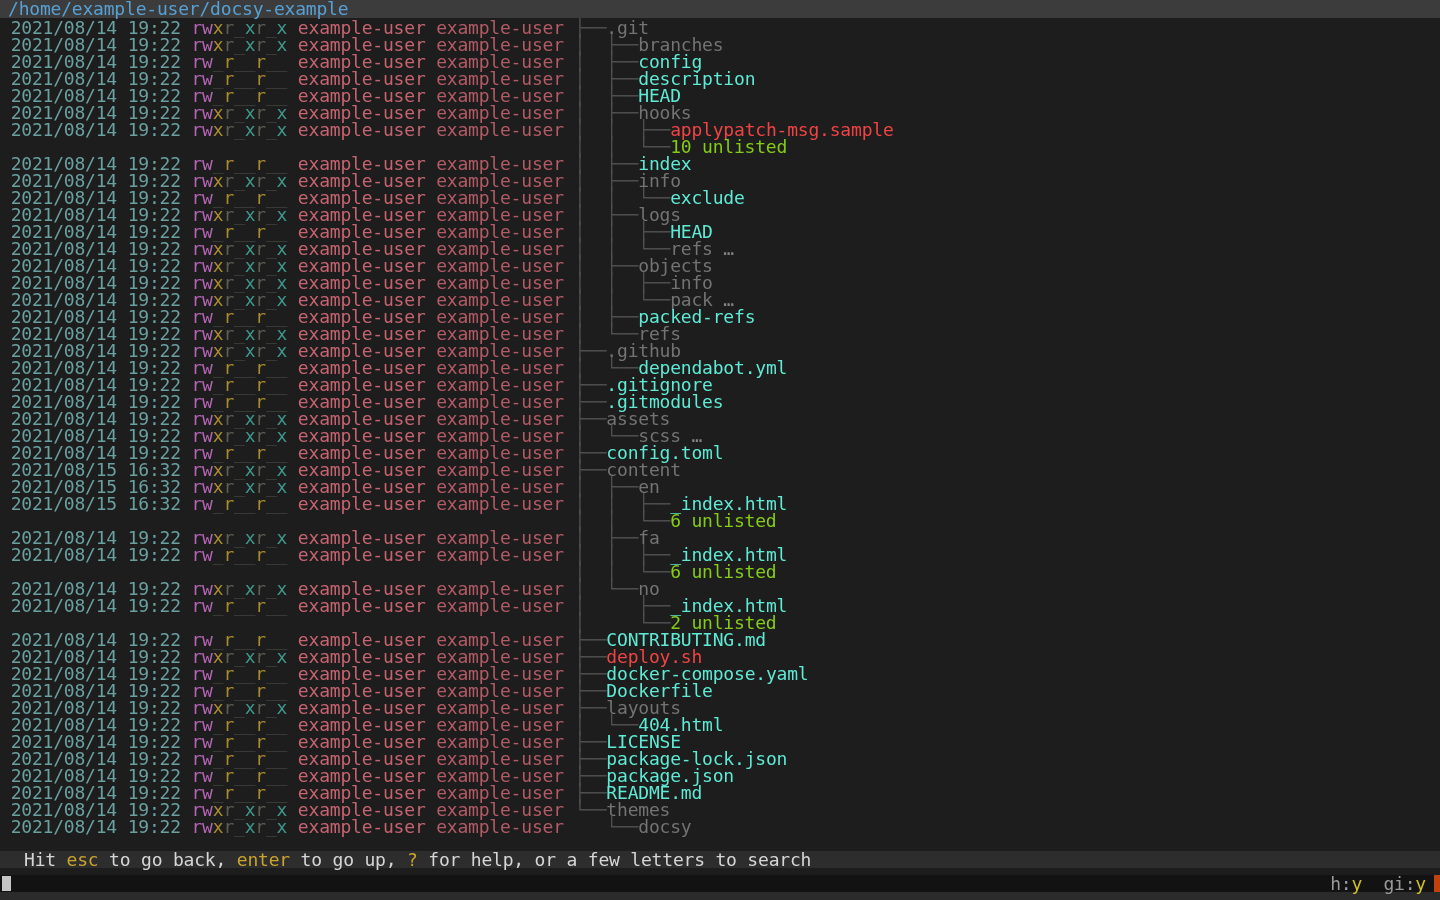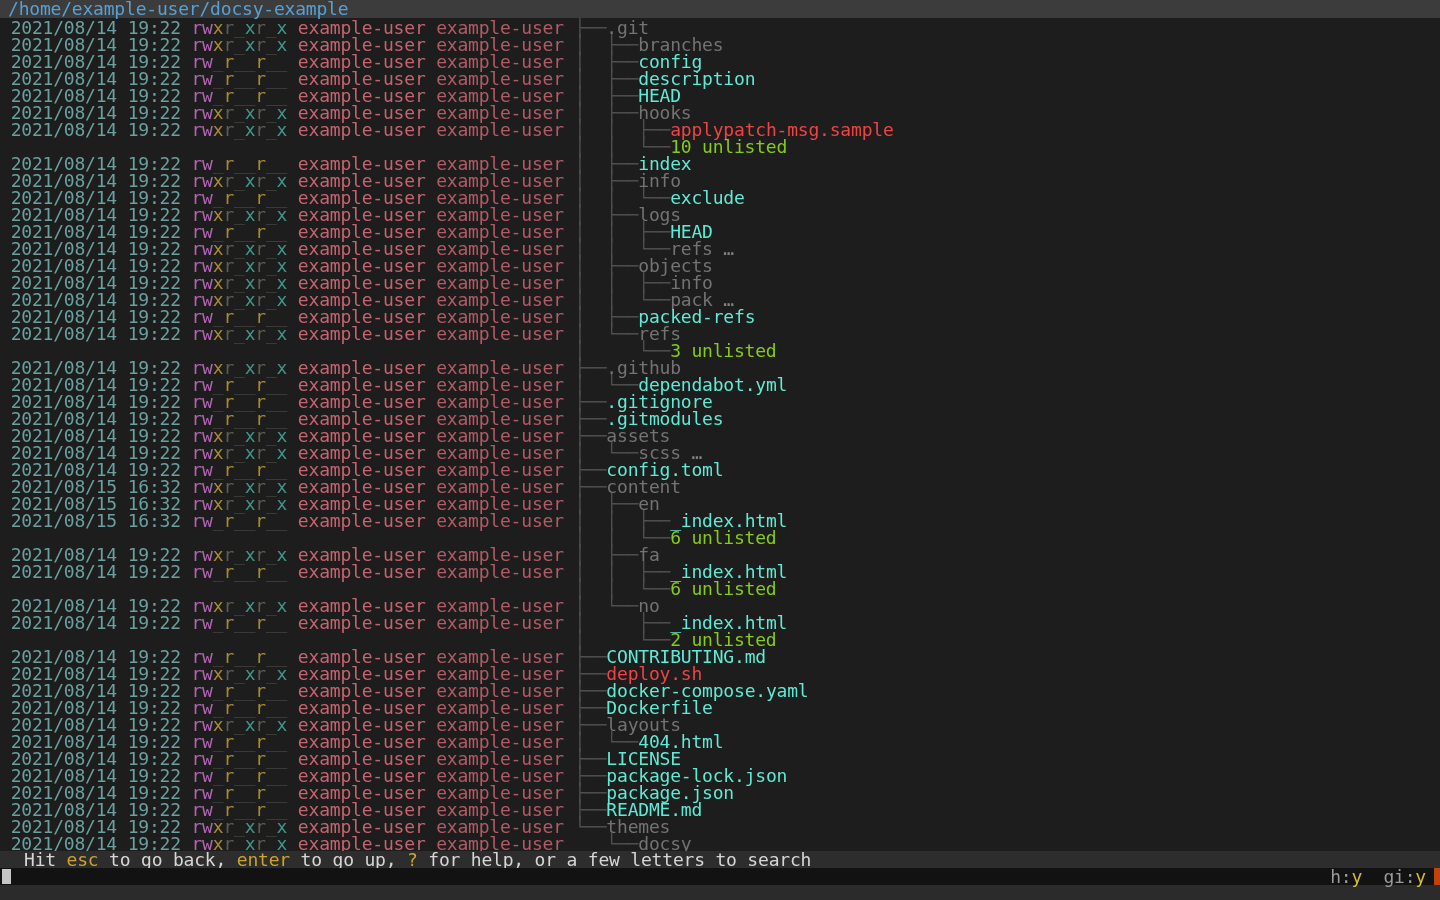--- a/index.html
+++ b/index.html
@@ -47,20 +47,21 @@
     height:17px;line-height:17px;
     background:#2d2d2d;color:#d6d6d6;
     padding-left:24px;white-space:pre;
   }
   .key{color:#cba42d;}
   .input-row{
     flex:0 0 auto;
     height:17px;
     background:#c2410c;
     position:relative;
+    margin-top:7px;
   }
   .input-inner{
     position:absolute;left:0;top:0;
     width:1434px;height:17px;line-height:17px;
     background:#121212;
     white-space:pre;
   }
   .cursor{
     display:inline-block;
     width:9px;height:15px;
@@ -95,21 +96,20 @@
       <div class="row"><span class="c-date"> 2021/08/14 19:22 </span><span><span class="p-m">r</span><span class="p-m">w</span><span class="p-g">x</span><span class="p-d">r</span><span class="p-u">_</span><span class="p-t">x</span><span class="p-d">r</span><span class="p-u">_</span><span class="p-t">x</span></span><span class="c-owner"> example-user</span><span class="c-group"> example-user </span><span class="t-line">│  ├──</span><span class="n-dir">info</span></div>
       <div class="row"><span class="c-date"> 2021/08/14 19:22 </span><span><span class="p-m">r</span><span class="p-m">w</span><span class="p-u">_</span><span class="p-g">r</span><span class="p-u">_</span><span class="p-u">_</span><span class="p-g">r</span><span class="p-u">_</span><span class="p-u">_</span></span><span class="c-owner"> example-user</span><span class="c-group"> example-user </span><span class="t-line">│  │  └──</span><span class="n-file">exclude</span></div>
       <div class="row"><span class="c-date"> 2021/08/14 19:22 </span><span><span class="p-m">r</span><span class="p-m">w</span><span class="p-g">x</span><span class="p-d">r</span><span class="p-u">_</span><span class="p-t">x</span><span class="p-d">r</span><span class="p-u">_</span><span class="p-t">x</span></span><span class="c-owner"> example-user</span><span class="c-group"> example-user </span><span class="t-line">│  ├──</span><span class="n-dir">logs</span></div>
       <div class="row"><span class="c-date"> 2021/08/14 19:22 </span><span><span class="p-m">r</span><span class="p-m">w</span><span class="p-u">_</span><span class="p-g">r</span><span class="p-u">_</span><span class="p-u">_</span><span class="p-g">r</span><span class="p-u">_</span><span class="p-u">_</span></span><span class="c-owner"> example-user</span><span class="c-group"> example-user </span><span class="t-line">│  │  ├──</span><span class="n-file">HEAD</span></div>
       <div class="row"><span class="c-date"> 2021/08/14 19:22 </span><span><span class="p-m">r</span><span class="p-m">w</span><span class="p-g">x</span><span class="p-d">r</span><span class="p-u">_</span><span class="p-t">x</span><span class="p-d">r</span><span class="p-u">_</span><span class="p-t">x</span></span><span class="c-owner"> example-user</span><span class="c-group"> example-user </span><span class="t-line">│  │  └──</span><span class="n-dir">refs</span><span class="suffix"> …</span></div>
       <div class="row"><span class="c-date"> 2021/08/14 19:22 </span><span><span class="p-m">r</span><span class="p-m">w</span><span class="p-g">x</span><span class="p-d">r</span><span class="p-u">_</span><span class="p-t">x</span><span class="p-d">r</span><span class="p-u">_</span><span class="p-t">x</span></span><span class="c-owner"> example-user</span><span class="c-group"> example-user </span><span class="t-line">│  ├──</span><span class="n-dir">objects</span></div>
       <div class="row"><span class="c-date"> 2021/08/14 19:22 </span><span><span class="p-m">r</span><span class="p-m">w</span><span class="p-g">x</span><span class="p-d">r</span><span class="p-u">_</span><span class="p-t">x</span><span class="p-d">r</span><span class="p-u">_</span><span class="p-t">x</span></span><span class="c-owner"> example-user</span><span class="c-group"> example-user </span><span class="t-line">│  │  ├──</span><span class="n-dir">info</span></div>
       <div class="row"><span class="c-date"> 2021/08/14 19:22 </span><span><span class="p-m">r</span><span class="p-m">w</span><span class="p-g">x</span><span class="p-d">r</span><span class="p-u">_</span><span class="p-t">x</span><span class="p-d">r</span><span class="p-u">_</span><span class="p-t">x</span></span><span class="c-owner"> example-user</span><span class="c-group"> example-user </span><span class="t-line">│  │  └──</span><span class="n-dir">pack</span><span class="suffix"> …</span></div>
       <div class="row"><span class="c-date"> 2021/08/14 19:22 </span><span><span class="p-m">r</span><span class="p-m">w</span><span class="p-u">_</span><span class="p-g">r</span><span class="p-u">_</span><span class="p-u">_</span><span class="p-g">r</span><span class="p-u">_</span><span class="p-u">_</span></span><span class="c-owner"> example-user</span><span class="c-group"> example-user </span><span class="t-line">│  ├──</span><span class="n-file">packed-refs</span></div>
       <div class="row"><span class="c-date"> 2021/08/14 19:22 </span><span><span class="p-m">r</span><span class="p-m">w</span><span class="p-g">x</span><span class="p-d">r</span><span class="p-u">_</span><span class="p-t">x</span><span class="p-d">r</span><span class="p-u">_</span><span class="p-t">x</span></span><span class="c-owner"> example-user</span><span class="c-group"> example-user </span><span class="t-line">│  └──</span><span class="n-dir">refs</span></div>
-      <div class="row"><span class="c-date">                  </span><span>         </span><span class="c-owner">             </span><span class="c-group">              </span><span class="n-unlisted-line">│     └──</span><span class="n-unlisted">3 unlisted</span></div>
       <div class="row"><span class="c-date"> 2021/08/14 19:22 </span><span><span class="p-m">r</span><span class="p-m">w</span><span class="p-g">x</span><span class="p-d">r</span><span class="p-u">_</span><span class="p-t">x</span><span class="p-d">r</span><span class="p-u">_</span><span class="p-t">x</span></span><span class="c-owner"> example-user</span><span class="c-group"> example-user </span><span class="t-line">├──</span><span class="n-dir">.github</span></div>
       <div class="row"><span class="c-date"> 2021/08/14 19:22 </span><span><span class="p-m">r</span><span class="p-m">w</span><span class="p-u">_</span><span class="p-g">r</span><span class="p-u">_</span><span class="p-u">_</span><span class="p-g">r</span><span class="p-u">_</span><span class="p-u">_</span></span><span class="c-owner"> example-user</span><span class="c-group"> example-user </span><span class="t-line">│  └──</span><span class="n-file">dependabot.yml</span></div>
       <div class="row"><span class="c-date"> 2021/08/14 19:22 </span><span><span class="p-m">r</span><span class="p-m">w</span><span class="p-u">_</span><span class="p-g">r</span><span class="p-u">_</span><span class="p-u">_</span><span class="p-g">r</span><span class="p-u">_</span><span class="p-u">_</span></span><span class="c-owner"> example-user</span><span class="c-group"> example-user </span><span class="t-line">├──</span><span class="n-file">.gitignore</span></div>
       <div class="row"><span class="c-date"> 2021/08/14 19:22 </span><span><span class="p-m">r</span><span class="p-m">w</span><span class="p-u">_</span><span class="p-g">r</span><span class="p-u">_</span><span class="p-u">_</span><span class="p-g">r</span><span class="p-u">_</span><span class="p-u">_</span></span><span class="c-owner"> example-user</span><span class="c-group"> example-user </span><span class="t-line">├──</span><span class="n-file">.gitmodules</span></div>
       <div class="row"><span class="c-date"> 2021/08/14 19:22 </span><span><span class="p-m">r</span><span class="p-m">w</span><span class="p-g">x</span><span class="p-d">r</span><span class="p-u">_</span><span class="p-t">x</span><span class="p-d">r</span><span class="p-u">_</span><span class="p-t">x</span></span><span class="c-owner"> example-user</span><span class="c-group"> example-user </span><span class="t-line">├──</span><span class="n-dir">assets</span></div>
       <div class="row"><span class="c-date"> 2021/08/14 19:22 </span><span><span class="p-m">r</span><span class="p-m">w</span><span class="p-g">x</span><span class="p-d">r</span><span class="p-u">_</span><span class="p-t">x</span><span class="p-d">r</span><span class="p-u">_</span><span class="p-t">x</span></span><span class="c-owner"> example-user</span><span class="c-group"> example-user </span><span class="t-line">│  └──</span><span class="n-dir">scss</span><span class="suffix"> …</span></div>
       <div class="row"><span class="c-date"> 2021/08/14 19:22 </span><span><span class="p-m">r</span><span class="p-m">w</span><span class="p-u">_</span><span class="p-g">r</span><span class="p-u">_</span><span class="p-u">_</span><span class="p-g">r</span><span class="p-u">_</span><span class="p-u">_</span></span><span class="c-owner"> example-user</span><span class="c-group"> example-user </span><span class="t-line">├──</span><span class="n-file">config.toml</span></div>
       <div class="row"><span class="c-date"> 2021/08/15 16:32 </span><span><span class="p-m">r</span><span class="p-m">w</span><span class="p-g">x</span><span class="p-d">r</span><span class="p-u">_</span><span class="p-t">x</span><span class="p-d">r</span><span class="p-u">_</span><span class="p-t">x</span></span><span class="c-owner"> example-user</span><span class="c-group"> example-user </span><span class="t-line">├──</span><span class="n-dir">content</span></div>
       <div class="row"><span class="c-date"> 2021/08/15 16:32 </span><span><span class="p-m">r</span><span class="p-m">w</span><span class="p-g">x</span><span class="p-d">r</span><span class="p-u">_</span><span class="p-t">x</span><span class="p-d">r</span><span class="p-u">_</span><span class="p-t">x</span></span><span class="c-owner"> example-user</span><span class="c-group"> example-user </span><span class="t-line">│  ├──</span><span class="n-dir">en</span></div>
       <div class="row"><span class="c-date"> 2021/08/15 16:32 </span><span><span class="p-m">r</span><span class="p-m">w</span><span class="p-u">_</span><span class="p-g">r</span><span class="p-u">_</span><span class="p-u">_</span><span class="p-g">r</span><span class="p-u">_</span><span class="p-u">_</span></span><span class="c-owner"> example-user</span><span class="c-group"> example-user </span><span class="t-line">│  │  ├──</span><span class="n-file">_index.html</span></div>

